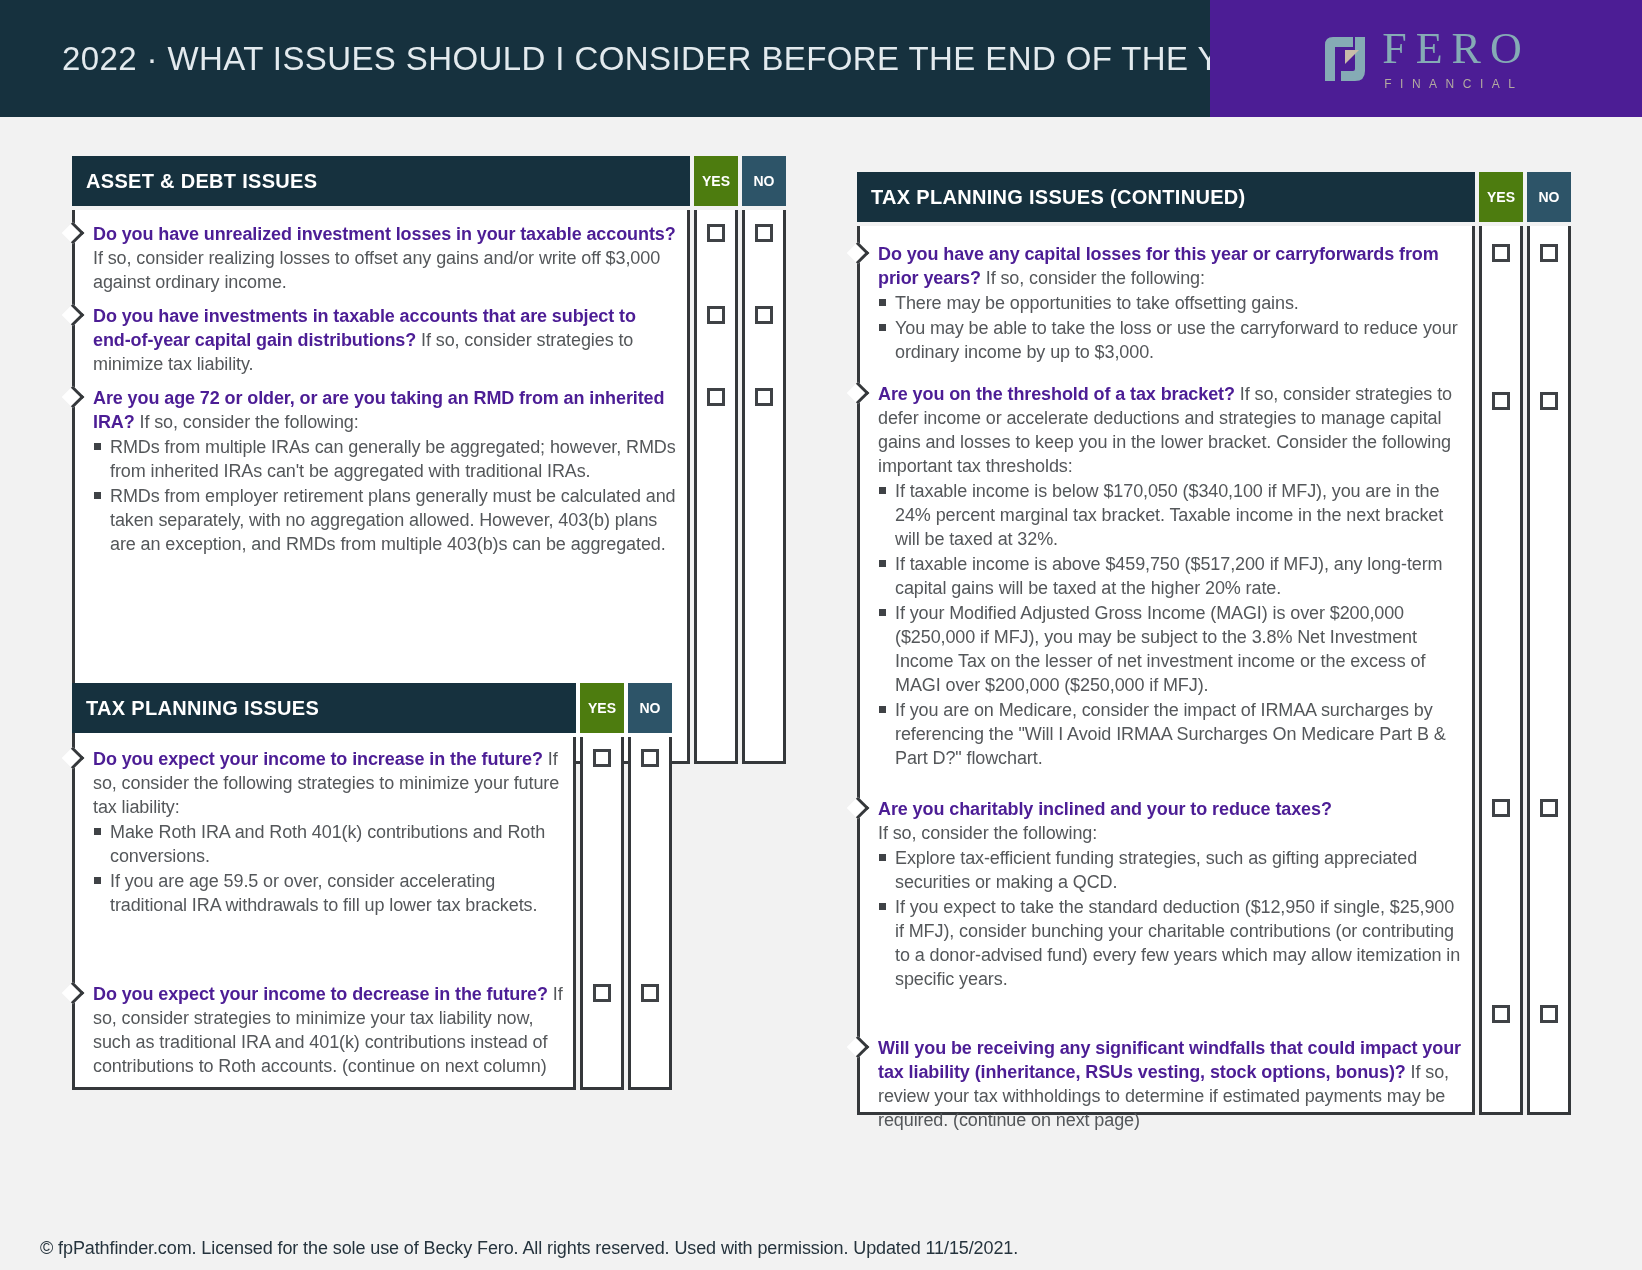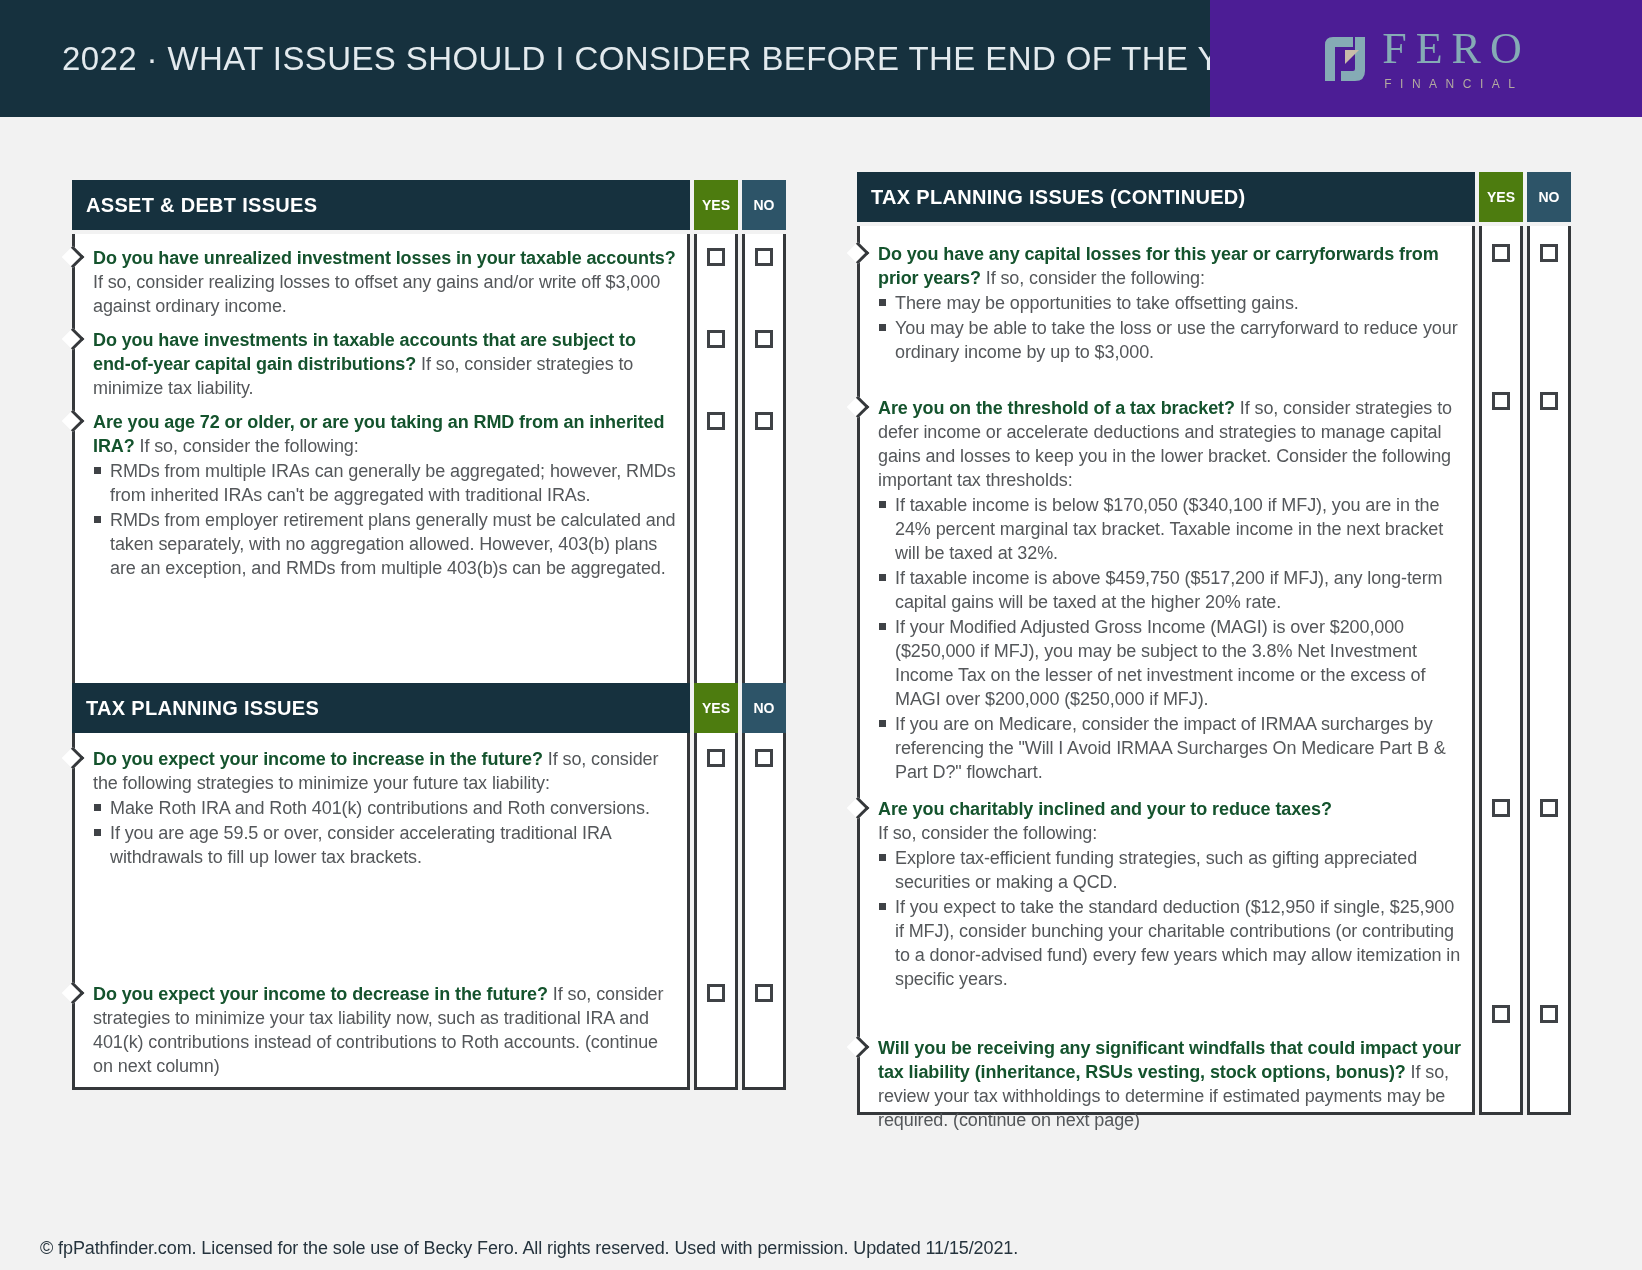--- a/index.html
+++ b/index.html
@@ -36,22 +36,22 @@
     font-size:12px; color:#b3aba0; letter-spacing:8.5px; margin-top:6px; padding-left:2px;
   }
 
   
   .qtable {
     position:absolute; display:grid;
     grid-template-columns:1fr 44px 44px;
     grid-template-rows:50px 1fr;
     gap:4px;
   }
-  #t0 { left:72px;  top:180px; width:714px; height:608px;border-radius:15px; }
-  #t1 { left:72px;  top:683px; width:714px; height:407px; }
+  #t0 { left:72px;  top:156px; width:714px; height:608px;border-radius:15px; }
+  #t1 { left:72px;  top:683px; width:600px; height:407px; }
   #t2 { left:857px; top:172px; width:714px; height:943px; }
 
   .th {
     background:#16313e; color:#ffffff; display:flex; align-items:center;
     padding-left:14px; font-size:20px; font-weight:bold; letter-spacing:0.3px;
   }
   .th-yes, .th-no {
     color:#ffffff; display:flex; align-items:center; justify-content:center;
     font-size:14px; font-weight:bold;
   }
@@ -71,21 +71,21 @@
     position:absolute; left:0; right:0;
     padding:0 10px 0 18px;
     font-size:18px; line-height:24px; letter-spacing:-0.1px; color:#54575a;
   }
   .q::before { 
     content:""; position:absolute; left:-10px; top:3px; width:13px; height:13px;
     background:#ffffff;
     border-top:3px solid #35383b; border-right:3px solid #35383b;
     transform:rotate(45deg);
   }
-  .qb { font-weight:bold; color:#14532d; }
+  .qb { font-weight:bold; color:#4c1d95; }
   .blk { display:block; }
 
   .bl { position:relative; padding-left:17px; margin-top:1px; }
   .bl::before {
     content:""; position:absolute; left:1px; top:8px; width:7px; height:7px; background:#3f4246;
   }
 
   .cb {
     position:absolute; left:50%; transform:translateX(-50%);
     width:18px; height:18px; background:#ffffff; border:3px solid #3f4246;
@@ -183,21 +183,21 @@
   <div class="th-yes">YES</div>
   <div class="th-no">NO</div>
 
   <div class="tbody">
     <div class="q" style="top:16px">
       <span class="qb">Do you have any capital losses for this year or carryforwards from prior years?</span>
       <span class="qr">If so, consider the following:</span>
       <div class="bl">There may be opportunities to take offsetting gains.</div>
       <div class="bl">You may be able to take the loss or use the carryforward to reduce your ordinary income by up to $3,000.</div>
     </div>
-    <div class="q" style="top:170px">
+    <div class="q" style="top:156px">
       <span class="qb">Are you on the threshold of a tax bracket?</span>
       <span class="qr">If so, consider strategies to defer income or accelerate deductions and strategies to manage capital gains and losses to keep you in the lower bracket. Consider the following important tax thresholds:</span>
       <div class="bl">If taxable income is below $170,050 ($340,100 if MFJ), you are in the 24% percent marginal tax bracket. Taxable income in the next bracket will be taxed at 32%.</div>
       <div class="bl">If taxable income is above $459,750 ($517,200 if MFJ), any long-term capital gains will be taxed at the higher 20% rate.</div>
       <div class="bl">If your Modified Adjusted Gross Income (MAGI) is over $200,000 ($250,000 if MFJ), you may be subject to the 3.8% Net Investment Income Tax on the lesser of net investment income or the excess of MAGI over $200,000 ($250,000 if MFJ).</div>
       <div class="bl">If you are on Medicare, consider the impact of IRMAA surcharges by referencing the "Will I Avoid IRMAA Surcharges On Medicare Part B &amp; Part D?" flowchart.</div>
     </div>
     <div class="q" style="top:571px">
       <span class="qb">Are you charitably inclined and your to reduce taxes?</span>
       <span class="qr blk">If so, consider the following:</span>

